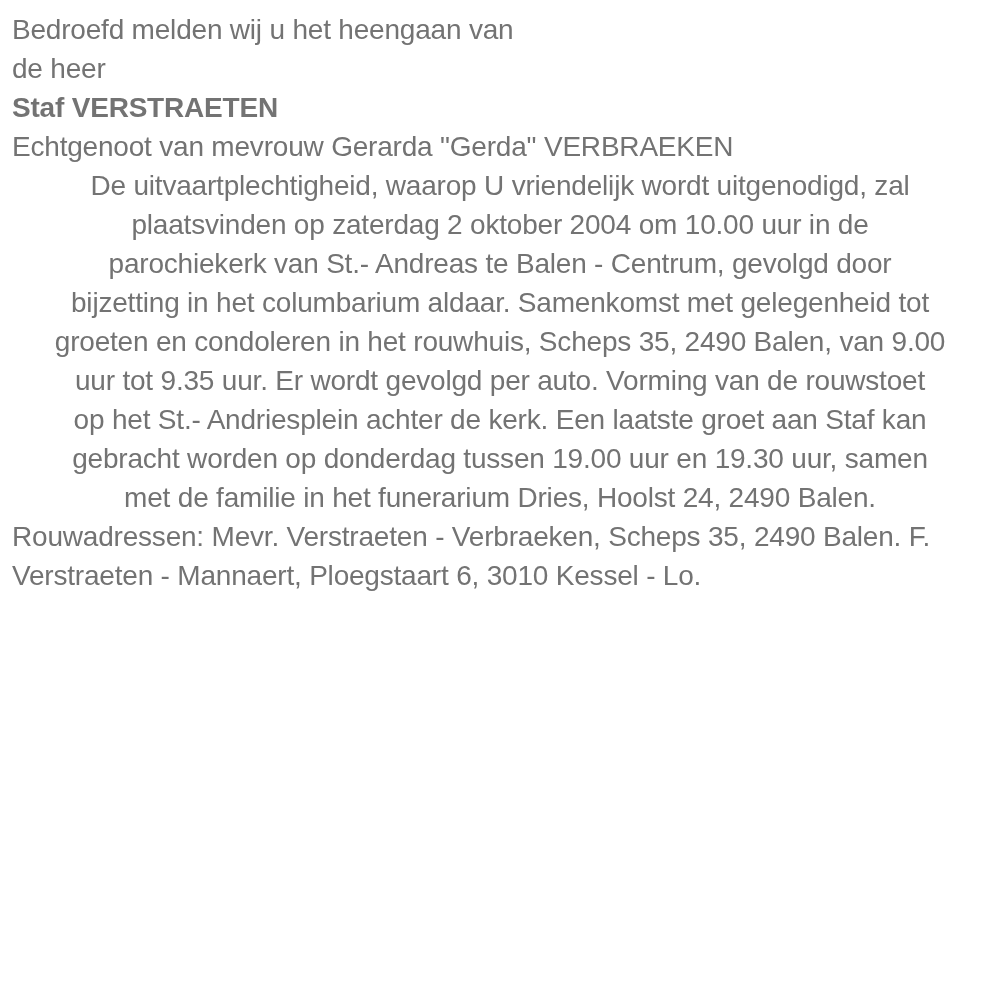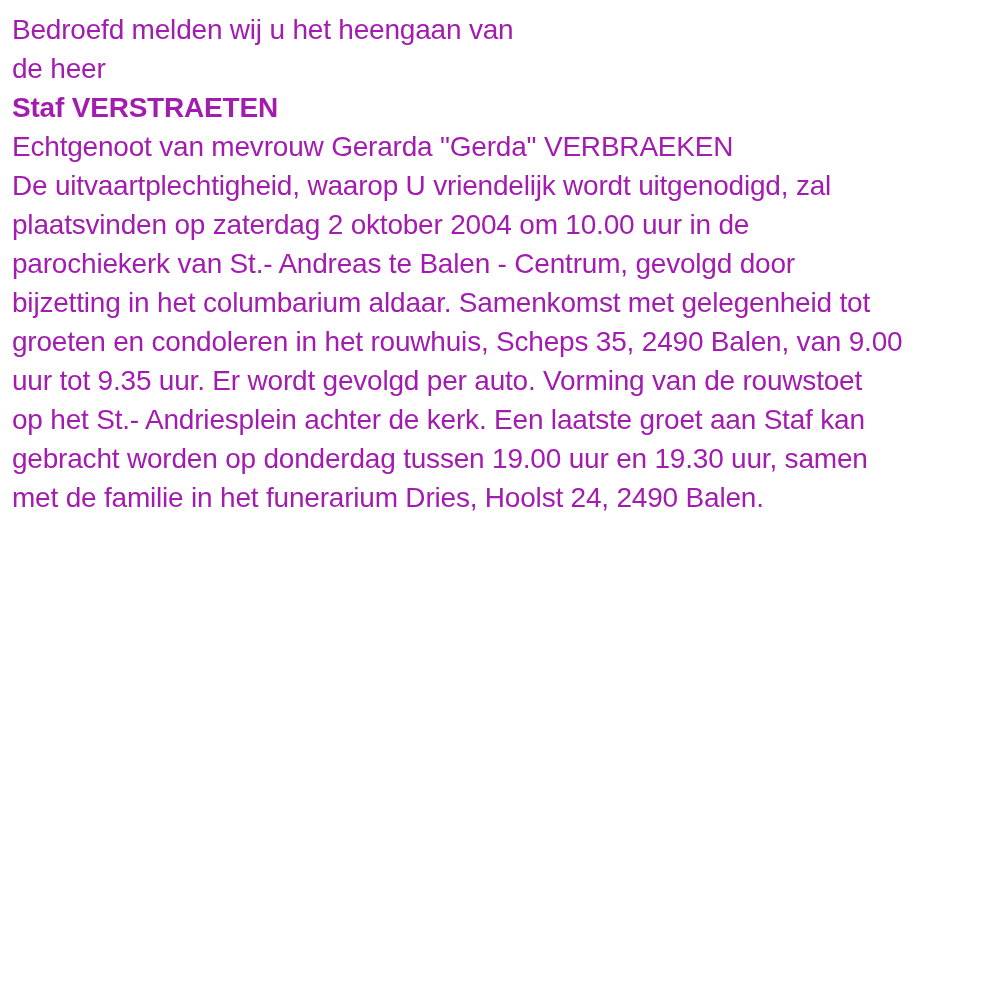--- a/index.html
+++ b/index.html
@@ -11,34 +11,34 @@
     width: 1000px;
     height: 998px;
     overflow: hidden;
     font-family: "Liberation Sans", sans-serif;
   }
   .page {
     box-sizing: border-box;
     width: 1000px;
     height: 998px;
     padding: 10px 12px 0 12px;
-    color: #a21caf;
+    color: #737373;
     font-size: 28px;
     line-height: 39px;
     letter-spacing: -0.2px;
   }
   .page p {
     margin: 0;
     white-space: pre; 
   }
   .bold { font-weight: 700; }
   .gap-sm   { margin-top: 8px; }   
   .gap-lg   { margin-top: 37px; }  
   .gap-xl   { margin-top: 43px; }  
-  .gap-xxl  { margin-top: 47px; }  
+  .gap-xxl  { margin-top: 47px; text-align: center; }  
   .gap-xxl2 { margin-top: 50px; }  
   .gap-xl2  { margin-top: 41px; }  
 </style>
 </head>
 <body>
 
 <main class="page">
   <p>Bedroefd melden wij u het heengaan van</p>
 
   <p class="gap-lg">de heer</p>
@@ -51,14 +51,16 @@
   <p class="gap-xxl">De uitvaartplechtigheid, waarop U vriendelijk wordt uitgenodigd, zal
 plaatsvinden op zaterdag 2 oktober 2004 om 10.00 uur in de
 parochiekerk van St.- Andreas te Balen - Centrum, gevolgd door
 bijzetting in het columbarium aldaar. Samenkomst met gelegenheid tot
 groeten en condoleren in het rouwhuis, Scheps 35, 2490 Balen, van 9.00
 uur tot 9.35 uur. Er wordt gevolgd per auto. Vorming van de rouwstoet
 op het St.- Andriesplein achter de kerk. Een laatste groet aan Staf kan
 gebracht worden op donderdag tussen 19.00 uur en 19.30 uur, samen
 met de familie in het funerarium Dries, Hoolst 24, 2490 Balen.</p>
 
+  <p class="gap-xxl2">Rouwadressen: Mevr. Verstraeten - Verbraeken, Scheps 35, 2490 Balen. F.
+Verstraeten - Mannaert, Ploegstaart 6, 3010 Kessel - Lo.</p>
 
 </main>
 
 </body></html>

